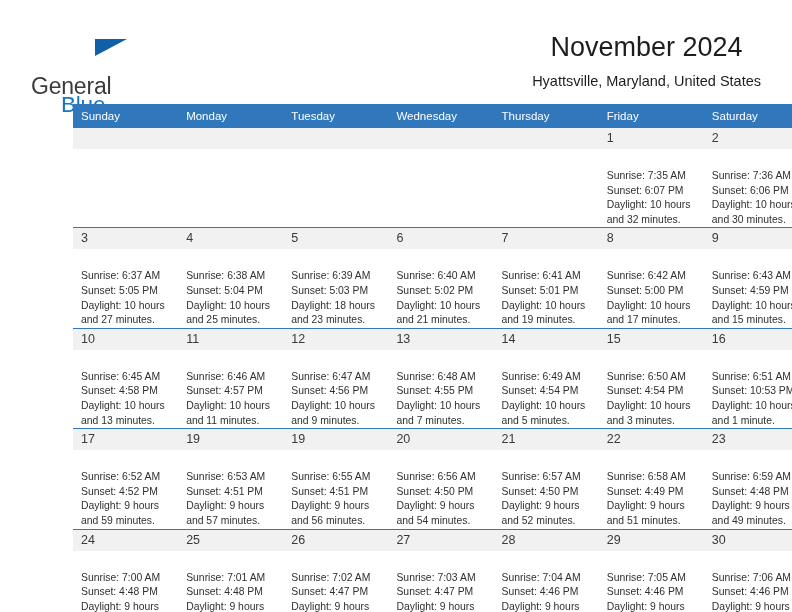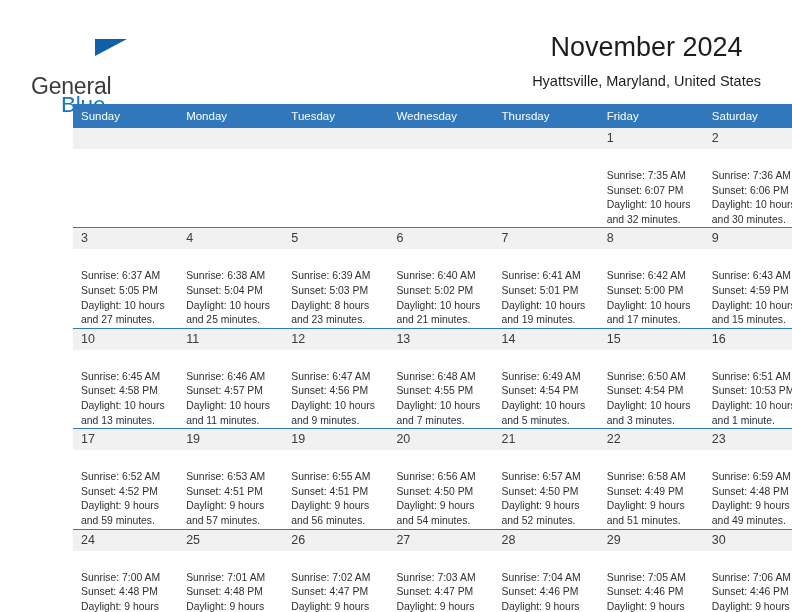--- a/index.html
+++ b/index.html
@@ -242,21 +242,21 @@
               <div>Sunrise: 6:38 AM</div>
               <div>Sunset: 5:04 PM</div>
               <div class="daylight">Daylight: 10 hours and 25 minutes.</div>
             </div>
           </td>
           <td>
             <span class="daynum">5</span>
             <div class="info">
               <div>Sunrise: 6:39 AM</div>
               <div>Sunset: 5:03 PM</div>
-              <div class="daylight">Daylight: 8 hours and 23 minutes.</div>
+              <div class="daylight">Daylight: 18 hours and 23 minutes.</div>
             </div>
           </td>
           <td>
             <span class="daynum">6</span>
             <div class="info">
               <div>Sunrise: 6:40 AM</div>
               <div>Sunset: 5:02 PM</div>
               <div class="daylight">Daylight: 10 hours and 21 minutes.</div>
             </div>
           </td>

